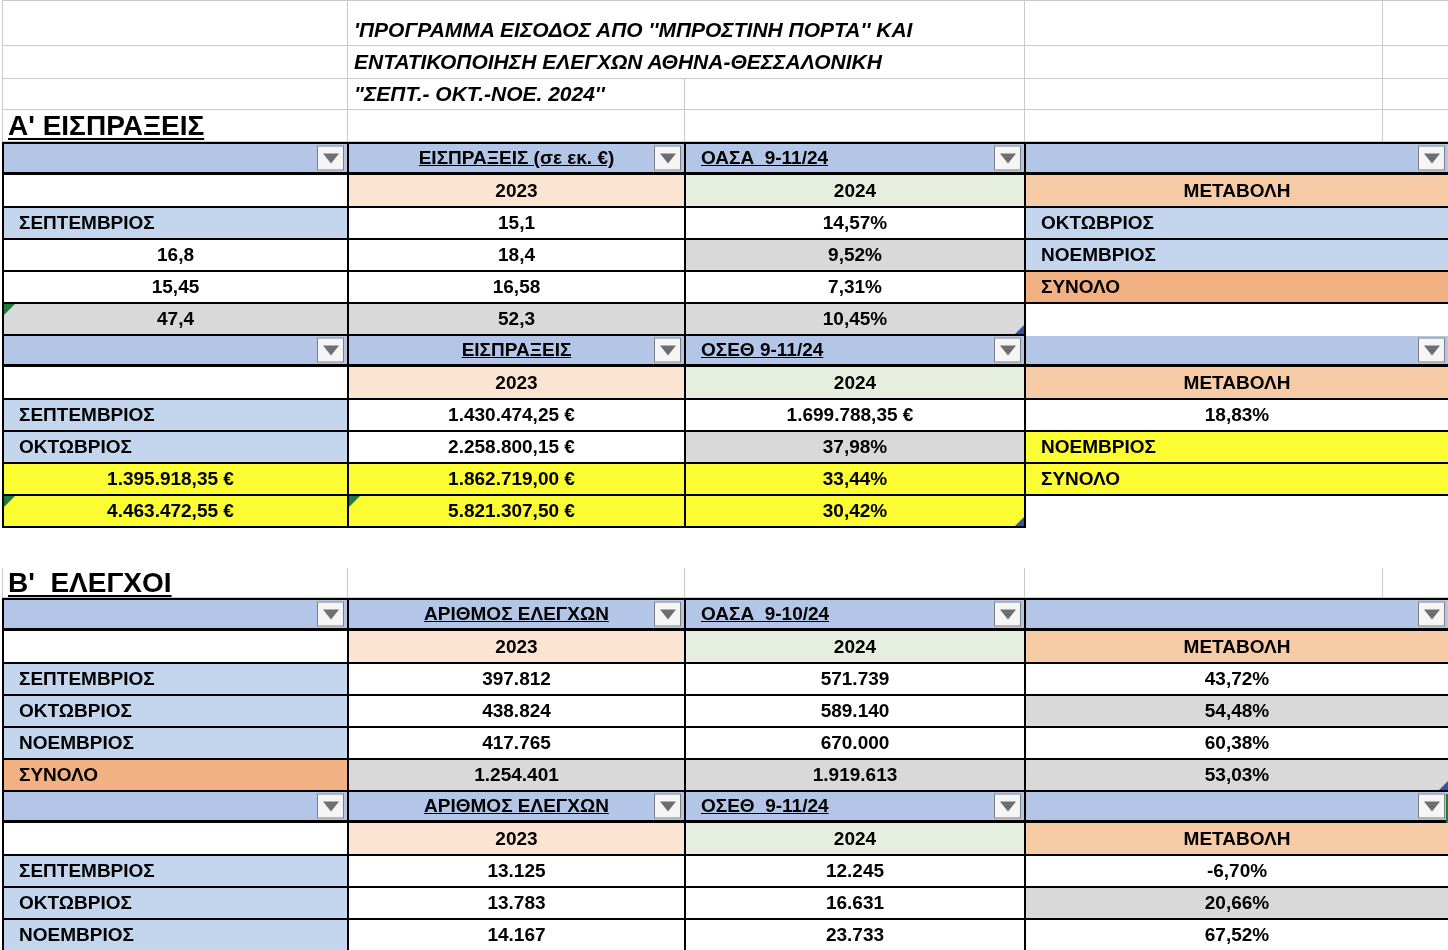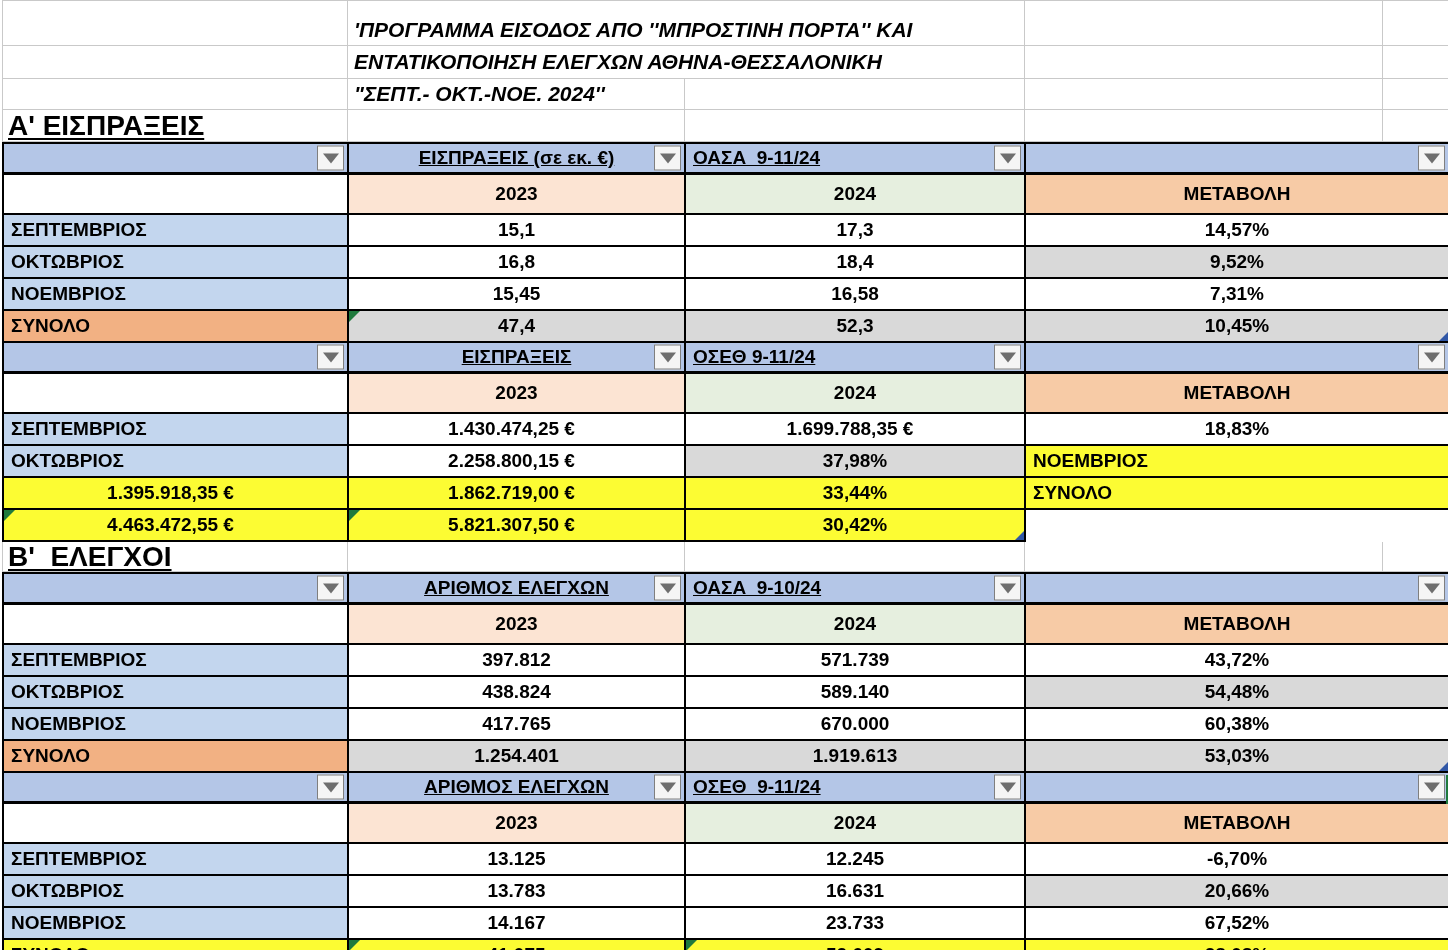--- a/index.html
+++ b/index.html
@@ -23,25 +23,25 @@
   .title-txt{font-style:italic; font-size:21px; white-space:pre; padding-left:6px;}
   .bottom-align{align-items:flex-end; padding-bottom:3px;}
   .section-label{font-size:28px; text-decoration:underline; text-decoration-thickness:2px;
                  text-underline-offset:3px; white-space:pre; padding-left:5px;}
   .span2{grid-column:span 2;}
 
   
   .xtable{display:grid; grid-template-columns:345px 337px 340px 424px; border-left:2px solid #000;}
   .c{border-right:2px solid #000; border-bottom:2px solid #000; position:relative;
      display:flex; align-items:center; font-size:19px; background:#fff; overflow:visible;}
-  .h-fh{height:31px;text-decoration:underline;} .h-yh{height:40px;} .h-dr{height:32px;}
+  .h-fh{height:31px;text-decoration:underline;} .h-yh{height:33px;} .h-dr{height:32px;}
   .fhdr{background:var(--header-blue); border-bottom:3px solid #000;}
   .center{justify-content:center;}
   .right{justify-content:center; padding-right:10px;}
-  .left{padding-left:7px;}
+  .left{padding-left:15px;}
   .htxt{white-space:pre;}
   .bg-month{background:var(--month-blue);}
   .bg-2023{background:var(--year2023-bg);}
   .bg-2024{background:var(--year2024-bg);}
   .bg-change{background:var(--change-bg);}
   .bg-orange{background:var(--total-orange);}
   .bg-gray{background:var(--total-gray);}
   .bg-yellow{background:var(--highlight-yellow);}
 
   
@@ -130,23 +130,20 @@
         <span>ΜΕΤΑΒΟΛΗ</span>
       </div>
 
     <div class="c h-dr bg-month left">
         <span>ΣΕΠΤΕΜΒΡΙΟΣ</span>
       </div>
     <div class="c h-dr center">
         <span>15,1</span>
       </div>
     <div class="c h-dr center">
-        <span>17,3</span>
-      </div>
-    <div class="c h-dr center">
         <span>14,57%</span>
       </div>
 
     <div class="c h-dr bg-month left">
         <span>ΟΚΤΩΒΡΙΟΣ</span>
       </div>
     <div class="c h-dr center">
         <span>16,8</span>
       </div>
     <div class="c h-dr center">
@@ -266,21 +263,21 @@
     <div class="c h-dr bg-yellow right">
         <span class="err"></span>
         <span>5.821.307,50 €</span>
       </div>
     <div class="c h-dr bg-yellow center">
         <span>30,42%</span>
         <span class="bluec"></span>
       </div>
   </div>
 
-  <div class="toparea" style="border-top:none;">
+  <div class="toparea" style="border-top:none;margin-top:40px;">
     <div class="tcell rB">
         <span class="section-label">Β'  ΕΛΕΓΧΟΙ</span>
       </div>
     <div class="tcell rB"></div>
     <div class="tcell rB"></div>
     <div class="tcell rB"></div>
     <div class="tcell rB"></div>
   </div>
 
   <div class="xtable" style="border-top:2px solid #000;">

